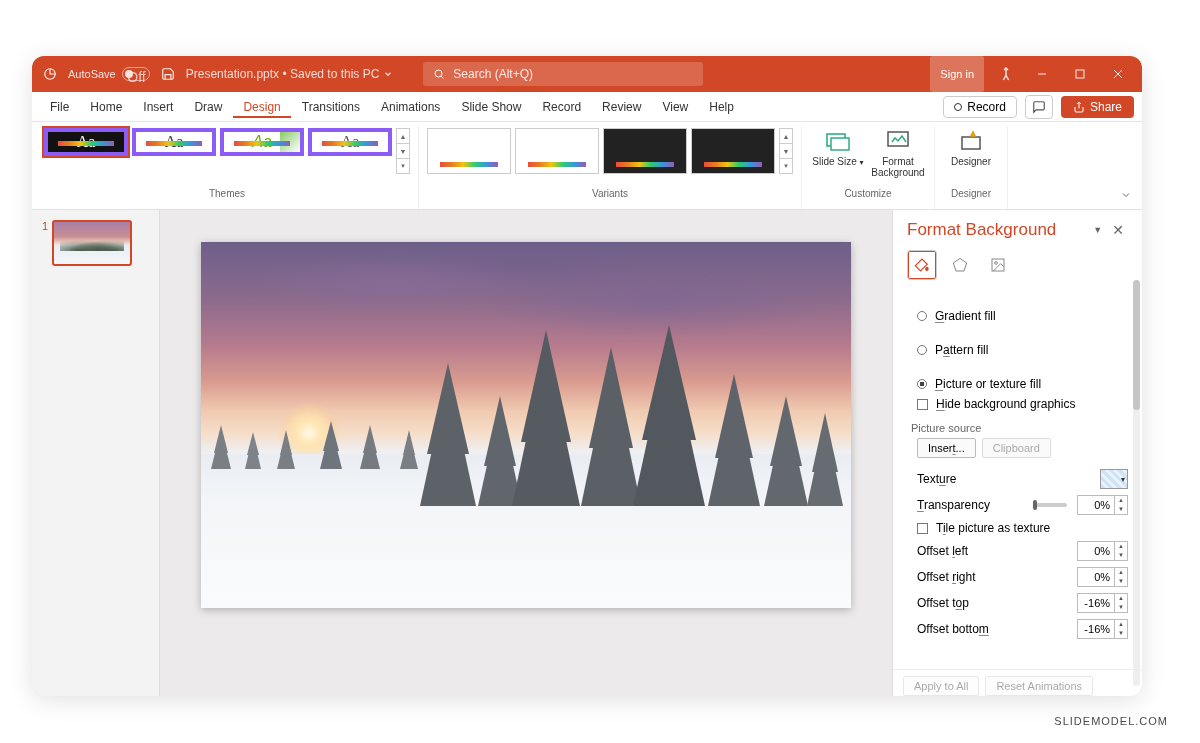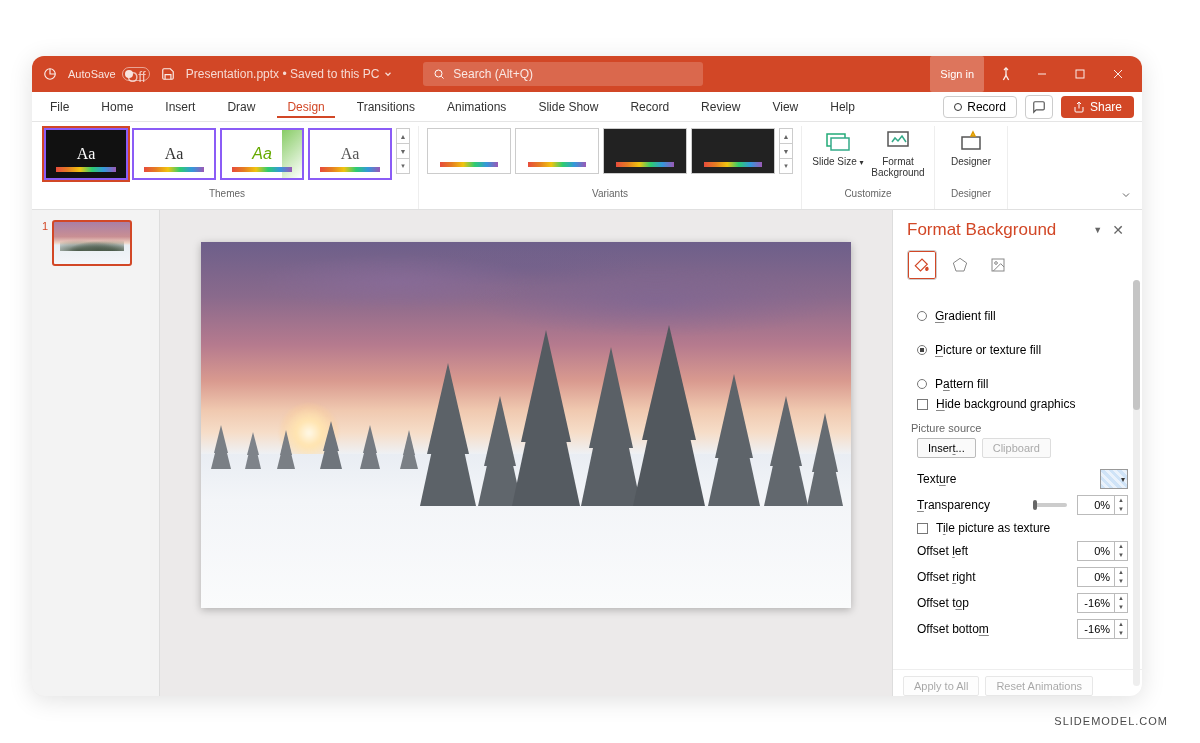--- a/index.html
+++ b/index.html
@@ -15,36 +15,36 @@
   .toggle { width:28px; height:14px; border:1px solid rgba(255,255,255,.6); border-radius:8px; position:relative; }
   .toggle::after { content:""; position:absolute; width:8px; height:8px; background:#fff; border-radius:50%; top:2px; left:2px; }
   .toggle-label { font-size:14px; position:absolute; right:3px; top:1px; color:#fff; opacity:.8;}
   .doc-title { opacity:.8; font-size:12px; display:flex; align-items:center; gap:4px;}
   .searchbox { flex:0 0 280px; height:24px; background:rgba(255,255,255,.18); border-radius:3px; display:flex; align-items:center; padding:0 10px; color:#fff; gap:8px; font-size:12px; margin-left:20px;}
   .tb-spacer { flex:1; }
   .signin { background:rgba(255,255,255,.25); padding:12px 10px; font-size:11px; border-radius:2px; cursor:pointer;}
   .winbtn { width:28px; height:28px; display:flex; align-items:center; justify-content:center; opacity:.9; }
   
   
-  .menurow { background:#fff; height:30px; display:flex; align-items:center; padding:0 8px; gap:12px; font-size:12px; border-bottom:1px solid #e5e5e5;}
+  .menurow { background:#fff; height:30px; display:flex; align-items:center; padding:0 8px; gap:1px; font-size:12px; border-bottom:1px solid #e5e5e5;}
   .menuitem { padding:4px 10px; cursor:pointer; color:#333; }
   .menuitem.active { color:#d24726; border-bottom:2px solid #d24726; padding-bottom:2px; }
   .menurow-right { margin-left:auto; display:flex; align-items:center; gap:8px; }
   .record-btn { border:1px solid #ccc; border-radius:4px; padding:3px 10px; display:flex; align-items:center; gap:5px; font-size:12px; cursor:pointer;}
   .record-dot { width:8px;height:8px;border:1px solid #333;border-radius:50%;}
   .comment-btn { border:1px solid #ccc; border-radius:4px; width:28px;height:24px; display:flex; align-items:center; justify-content:center; cursor:pointer;}
   .share-btn { background:#d24726; color:#fff; border-radius:4px; padding:4px 12px; display:flex; align-items:center; gap:5px; font-size:12px; cursor:pointer;}
 
   
   .ribbon { background:#fff; height:88px; display:flex; border-bottom:1px solid #e0e0e0; padding:4px 4px 0 4px; gap:0; font-size:10px;}
   .ribbon-group { display:flex; flex-direction:column; align-items:center; border-right:1px solid #eee; padding:2px 8px 0 8px;}
   .ribbon-group:last-child { border-right:none; }
   .ribbon-top { display:flex; gap:4px; align-items:flex-start; height:56px; }
   .ribbon-label { font-size:10px; color:#666; padding:4px 0 2px 0; text-align:center; }
-  .theme-swatch { width:84px; height:52px; border:2px solid #8b5cf6; display:flex; align-items:center; justify-content:center; font-size:16px; font-family:Georgia,serif; position:relative; cursor:pointer;}
+  .theme-swatch { width:84px; height:28px; border:4px solid #8b5cf6; display:flex; align-items:center; justify-content:center; font-size:16px; font-family:Georgia,serif; position:relative; cursor:pointer;}
   .theme-swatch.sel { outline:2px solid #d24726; }
   .theme-swatch .bar { position:absolute; bottom:6px; left:10px; right:10px; height:5px; background:linear-gradient(to right,#e74c3c,#e67e22,#f1c40f,#2ecc71,#3498db,#9b59b6);}
   .variant-swatch { width:84px; height:46px; border:1px solid #ccc; background:#fff; position:relative; cursor:pointer;}
   .variant-swatch.dark { background:#222; }
   .variant-swatch .bar { position:absolute; bottom:6px; left:12px; right:12px; height:5px; background:linear-gradient(to right,#e74c3c,#e67e22,#f1c40f,#2ecc71,#3498db,#9b59b6);}
   .gallery-scroll { width:14px; height:46px; border:1px solid #ccc; display:flex; flex-direction:column; }
   .gallery-scroll div { flex:1; border-bottom:1px solid #ccc; display:flex; align-items:center; justify-content:center; font-size:7px; color:#666; cursor:pointer;}
   .gallery-scroll div:last-child{border-bottom:none;}
   .ribbon-vert-btn { display:flex; flex-direction:column; align-items:center; gap:2px; width:56px; cursor:pointer; font-size:10px; color:#333; text-align:center; }
   .ribbon-vert-btn .icn { width:26px; height:26px; display:flex; align-items:center; justify-content:center; }
@@ -352,26 +352,26 @@
               <path d="M21 15l-5-5L5 21"></path>
             </svg>
           </div>
       </div>
       <div class="pane-body">
         <div class="radio-row">
             <span class="radio"></span>
             <span><span class="und">G</span><span>radient fill</span></span>
           </div>
         <div class="radio-row">
+            <span class="radio"></span>
+            <span>P<span class="und">a</span>ttern fill</span>
+          </div>
+        <div class="radio-row">
             <span class="radio checked"></span>
             <span><span class="und">P</span>icture or texture fill</span>
-          </div>
-        <div class="radio-row">
-            <span class="radio"></span>
-            <span>P<span class="und">a</span>ttern fill</span>
           </div>
         <div class="checkbox-row">
             <span class="checkbox"></span>
             <span><span class="und">H</span>ide background graphics</span>
           </div>
 
         <div class="section-label">Picture source</div>
         <div style="display:flex;gap:6px;margin-bottom:8px">
           <span class="btn-small">Inser<span class="und">t</span>...</span>
           <span class="btn-small disabled">Clipboard</span>

